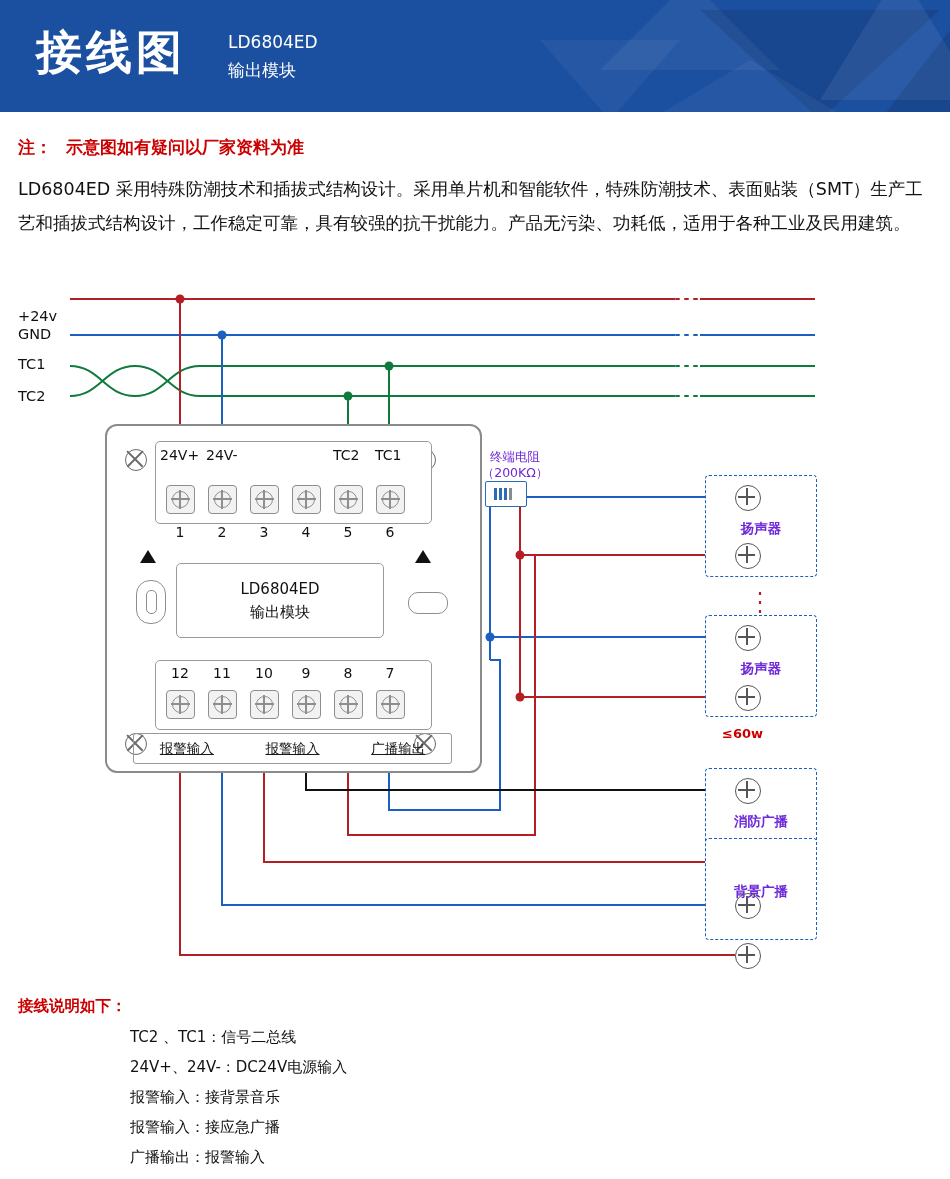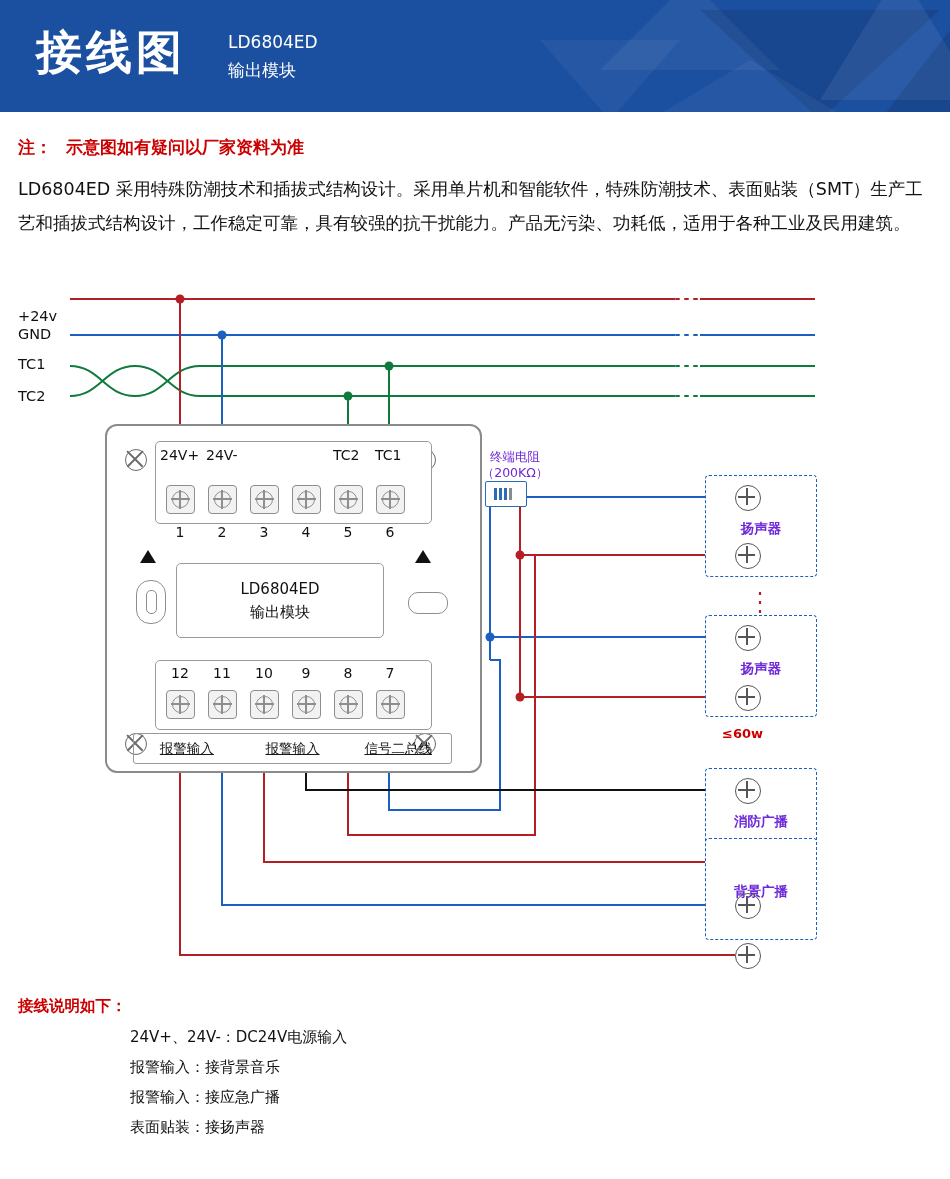--- a/index.html
+++ b/index.html
@@ -302,21 +302,21 @@
 <div class="screw" style="left:334px;top:690px;">
     <span class="ring"></span>
   </div>
 <div class="screw" style="left:376px;top:690px;">
     <span class="ring"></span>
   </div>
 
 <div class="botlabels">
   <div>报警输入</div>
   <div>报警输入</div>
-  <div>信号二总线</div>
+  <div>广播输出</div>
 </div>
 
 <div class="res-label" style="left:460px;top:449px;width:110px;">
   <div>终端电阻</div>
   <div>（200KΩ）</div>
 </div>
 <div class="res-body" style="left:485px;top:481px;width:40px;height:24px;border-radius:2px;">
   <div style="position:absolute;left:8px;top:6px;width:2.5px;height:12px;background:#2b6cb8;"></div>
   <div style="position:absolute;left:13px;top:6px;width:2.5px;height:12px;background:#2b6cb8;"></div>
   <div style="position:absolute;left:18px;top:6px;width:2.5px;height:12px;background:#2b6cb8;"></div>
@@ -344,17 +344,18 @@
 <div class="devscrew" style="left:735px;top:850px;"></div>
 
 <div class="devbox" style="left:705px;top:838px;width:110px;height:100px;">
   <div class="dlabel" style="top:44px;">背景广播</div>
 </div>
 <div class="devscrew" style="left:735px;top:893px;"></div>
 <div class="devscrew" style="left:735px;top:943px;"></div>
 
 <div class="inst-title">接线说明如下：</div>
 <div class="inst-list">
+  <div>TC2 、TC1：信号二总线</div>
   <div>24V+、24V-：DC24V电源输入</div>
   <div>报警输入：接背景音乐</div>
   <div>报警输入：接应急广播</div>
-  <div>表面贴装：接扬声器</div>
+  <div>广播输出：报警输入</div>
 </div>
 
 </body></html>

